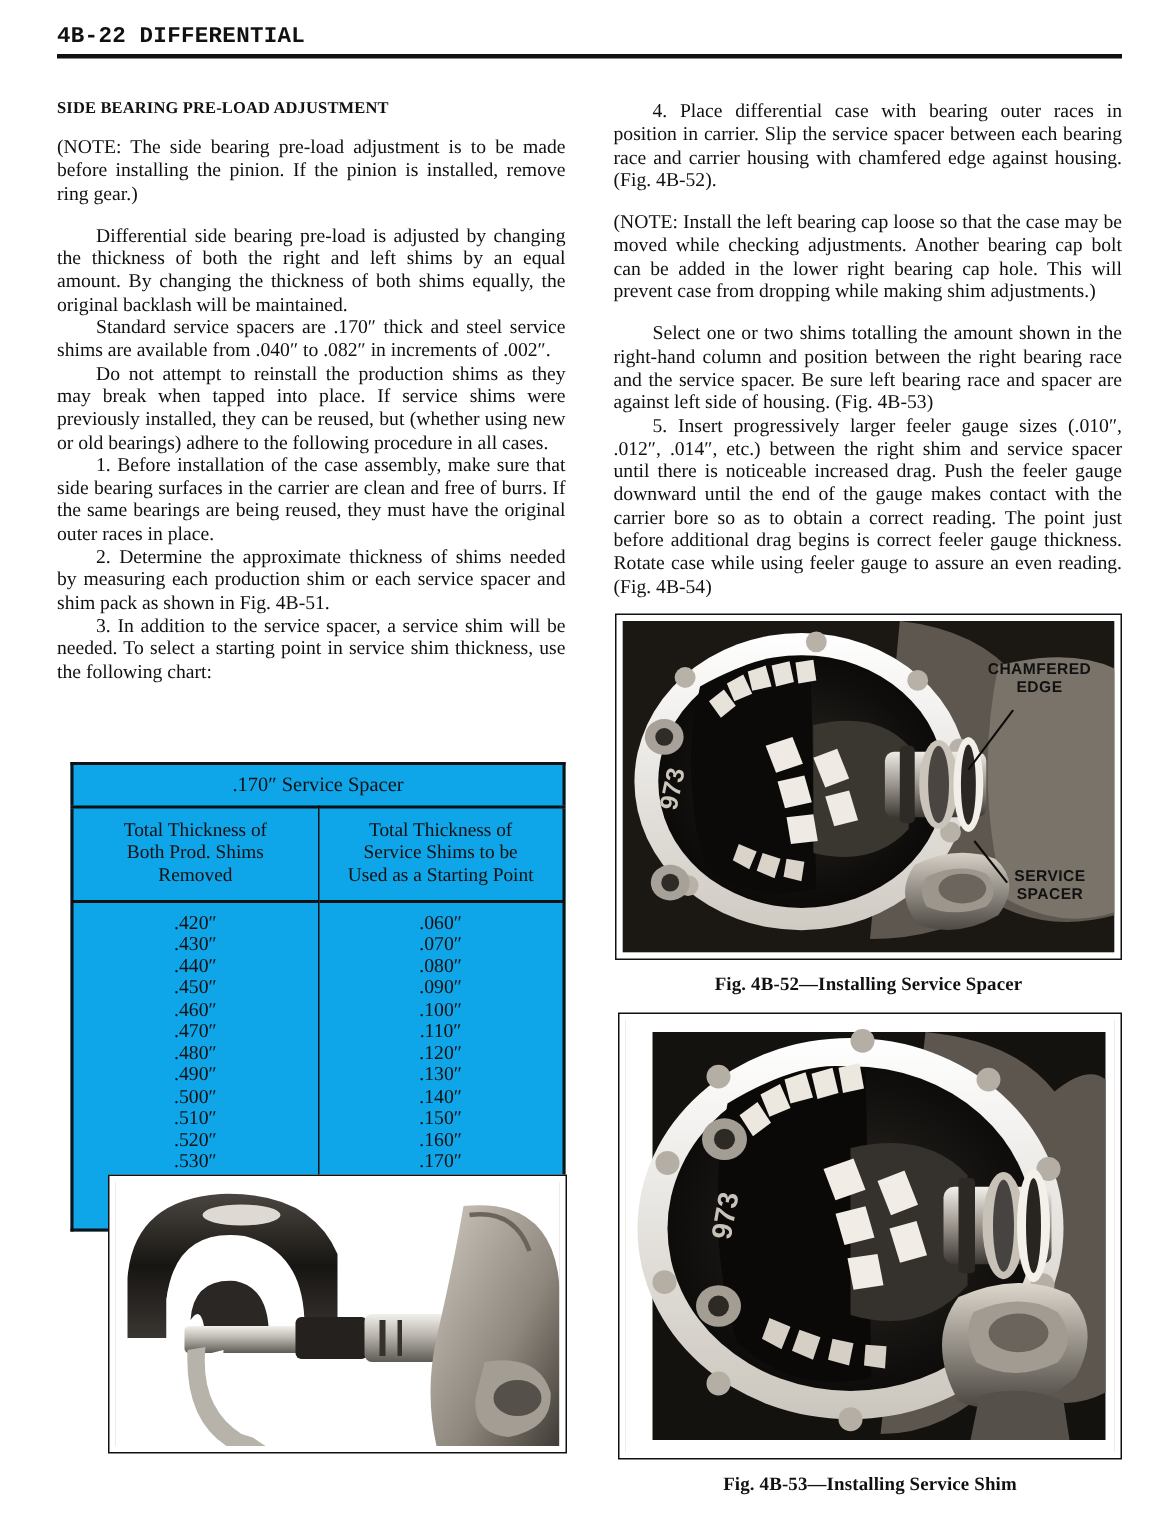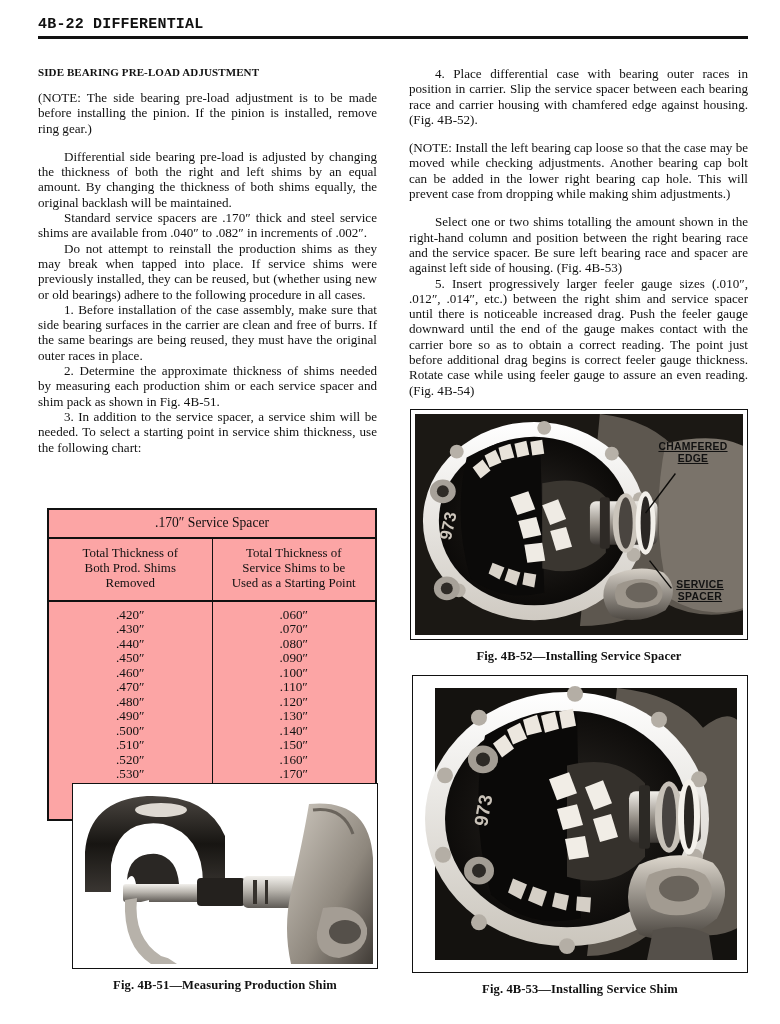--- a/index.html
+++ b/index.html
@@ -70,21 +70,21 @@
   p.gap-before { margin-top: 13px; }
 
   
   .shim-table {
     position: absolute;
     left: 47px;
     top: 508px;
     width: 330px;
     border: 2px solid #111;
     border-collapse: collapse;
-    background: #fca5a5;
+    background: #0ea5e9;
   }
   .shim-table td, .shim-table th {
     border: 1px solid #111;
     padding: 0;
     font-weight: normal;
   }
   .tbl-title {
     text-align: center;
     font-size: 13.6px;
     font-weight: bold;
@@ -147,21 +147,20 @@
   .callout {
     position: absolute;
     font-family: "Liberation Sans", sans-serif;
     font-weight: bold;
     font-size: 10.4px;
     line-height: 12px;
     color: #111;
     letter-spacing: 0.3px;
     text-align: left;
     white-space: pre-line;
-    text-decoration: underline;
   }
   #callout-chamfered { right: 8px; top: 27px; text-align: center; width: 84px;}
   #callout-service   { right: 8px; bottom: 32px; text-align: center; width: 70px;}
 </style>
 </head>
 <body>
 
 <div class="page">
 
   <div class="header">
@@ -284,21 +283,20 @@
           <rect x="240" y="92" width="52" height="24" rx="4" fill="url(#gmetal)"></rect>
           <path d="M60 110 Q56 150 84 168 L110 176 L74 176 Q46 158 48 112 Z" fill="#b7b2aa"></path>
           <path d="M72 112 Q70 148 96 164 L118 176 L100 176 Q66 156 64 114 Z" fill="#ffffff"></path>
           <path d="M232 16 Q292 10 296 70 L296 176 L214 176 Q206 140 214 104 Q226 52 232 16 Z" fill="url(#ghand)"></path>
           <path d="M246 120 Q282 114 290 140 Q292 164 262 170 Q238 168 240 144 Z" fill="#a49d94"></path>
           <ellipse cx="268" cy="144" rx="16" ry="12" fill="#55504a"></ellipse>
           <path d="M236 22 Q266 18 276 46" stroke="#6a645c" stroke-width="3" fill="none"></path>
         </svg>
       </div>
     </div>
-    <div class="fig-caption">Fig. 4B-51—Measuring Production Shim</div>
   </div>
 
   <div class="figure" id="fig-52">
     <div class="fig-frame">
       <div class="photo">
         <svg viewBox="0 0 330 223" width="100%" height="100%" preserveAspectRatio="none">
           <defs>
             <radialGradient id="gbore" cx="50%" cy="50%" r="60%">
               <stop offset="0%" stop-color="#2a2724"></stop>
               <stop offset="70%" stop-color="#100e0c"></stop>

